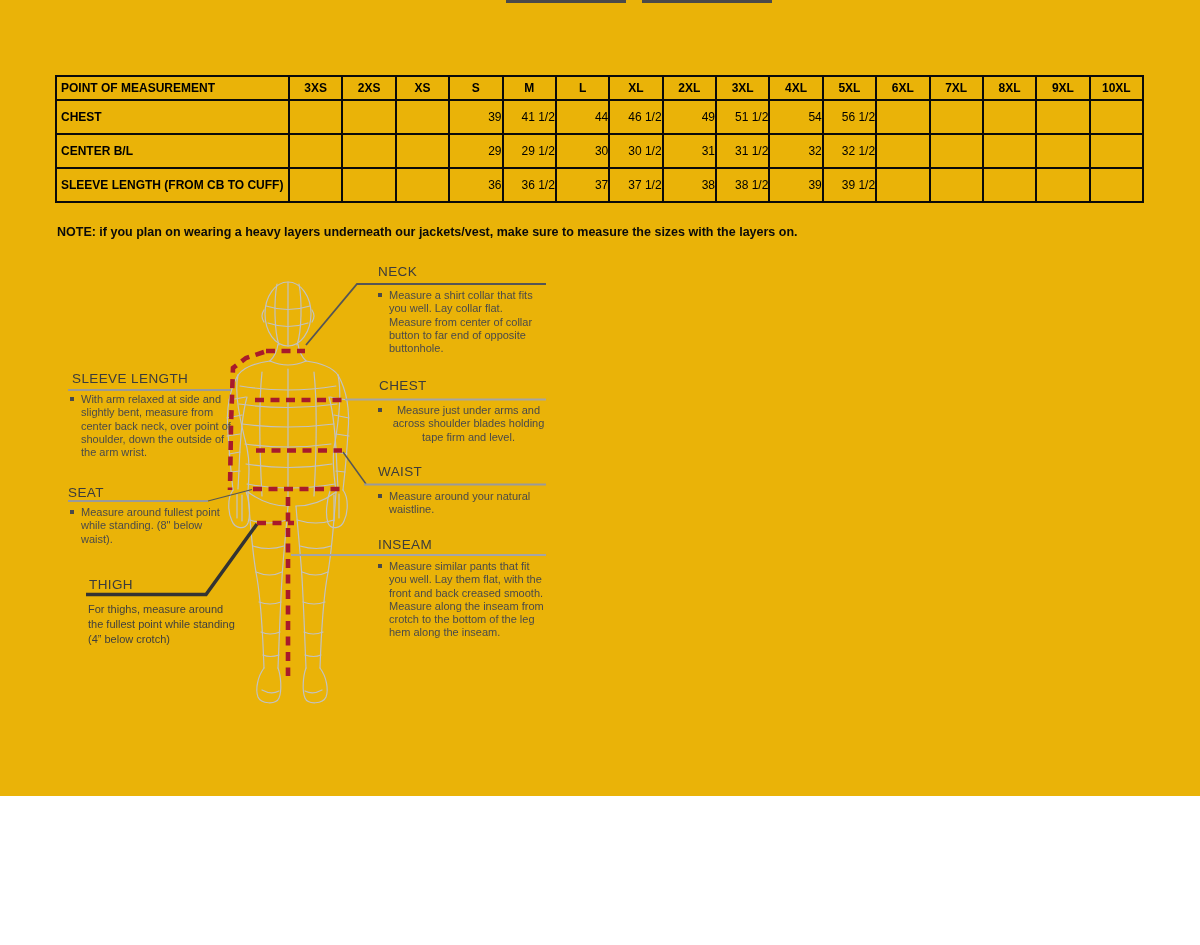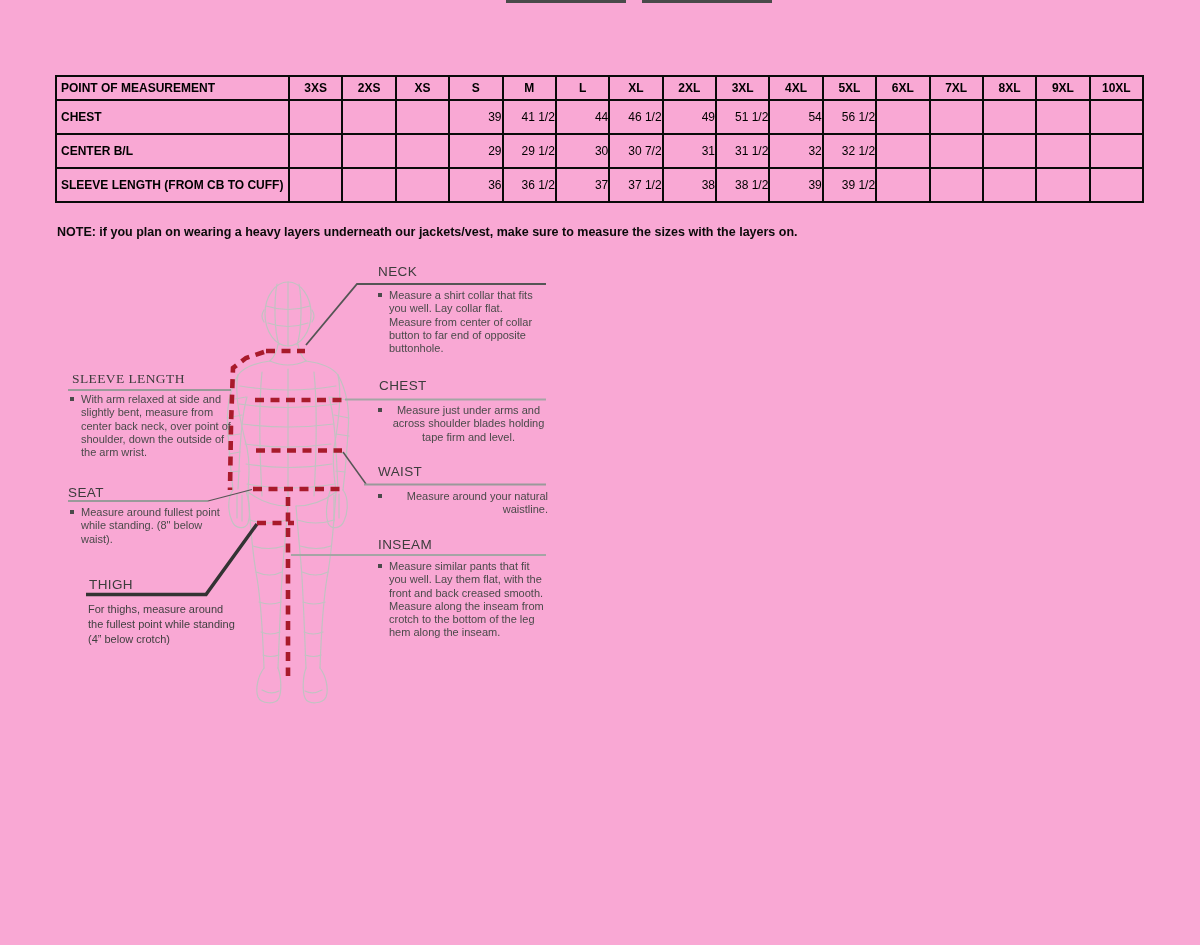--- a/index.html
+++ b/index.html
@@ -1,17 +1,17 @@
 <!DOCTYPE html>
 <html><head>
 <meta charset="utf-8">
 <style>
   * { margin:0; padding:0; box-sizing:border-box; }
   body { background:#fff; font-family:"Liberation Sans", sans-serif; }
-  .page { position:relative; width:1200px; height:945px; background:#f9a8d4; overflow:hidden; }
+  .page { position:relative; width:1200px; height:796px; background:#eab308; overflow:hidden; }
 
   
   .top-rule { position:absolute; top:0; height:3px; background:#4a4a4a; }
   .top-rule.seg1 { left:506px; width:120px; }
   .top-rule.seg2 { left:642px; width:130px; }
 
   
   .size-table-wrap { position:absolute; left:55px; top:75px; width:1089px; }
   table.size-table { width:100%; border-collapse:collapse; table-layout:fixed; }
   table.size-table th, table.size-table td {
@@ -28,26 +28,26 @@
 
   
   svg.diagram { position:absolute; left:0; top:250px; width:600px; height:470px; }
 
   
   .hd { position:absolute; font-size:13.5px; color:#3c3c3c; letter-spacing:0.4px; }
   .tx { position:absolute; font-size:11px; line-height:13.3px; color:#4a4a4a; padding-left:13px; }
   .tx .bullet { position:absolute; left:2px; top:4px; width:4px; height:4px; background:#4a4a4a; }
   .hd-neck   { left:378px; top:264px; }
   .tx-neck   { left:376px; top:289px; width:172px; }
-  .hd-sleeve { left:72px;  top:371px;font-family:Liberation Serif, serif; }
+  .hd-sleeve { left:72px;  top:371px; }
   .tx-sleeve { left:68px;  top:393px; width:174px; }
   .hd-chest  { left:379px; top:378px; }
   .tx-chest  { left:376px; top:404px; width:172px;text-align:center; }
   .hd-waist  { left:378px; top:464px; }
-  .tx-waist  { left:376px; top:490px; width:172px;text-align:right; }
+  .tx-waist  { left:376px; top:490px; width:172px; }
   .hd-seat   { left:68px;  top:485px; }
   .tx-seat   { left:68px;  top:506px; width:162px; }
   .hd-inseam { left:378px; top:537px; }
   .tx-inseam { left:376px; top:560px; width:172px; }
   .hd-thigh  { left:89px;  top:577px; }
   .tx-thigh  { left:88px;  top:602px; width:150px; padding-left:0; font-size:11px; line-height:15px; color:#3f3f3f; }
 </style>
 </head>
 <body>
 
@@ -100,21 +100,21 @@
             <td></td>
           </tr>
           <tr>
             <td class="rowlabel">CENTER B/L</td>
             <td></td>
             <td></td>
             <td></td>
             <td>29</td>
             <td>29 1/2</td>
             <td>30</td>
-            <td>30 7/2</td>
+            <td>30 1/2</td>
             <td>31</td>
             <td>31 1/2</td>
             <td>32</td>
             <td>32 1/2</td>
             <td></td>
             <td></td>
             <td></td>
             <td></td>
             <td></td>
           </tr>

